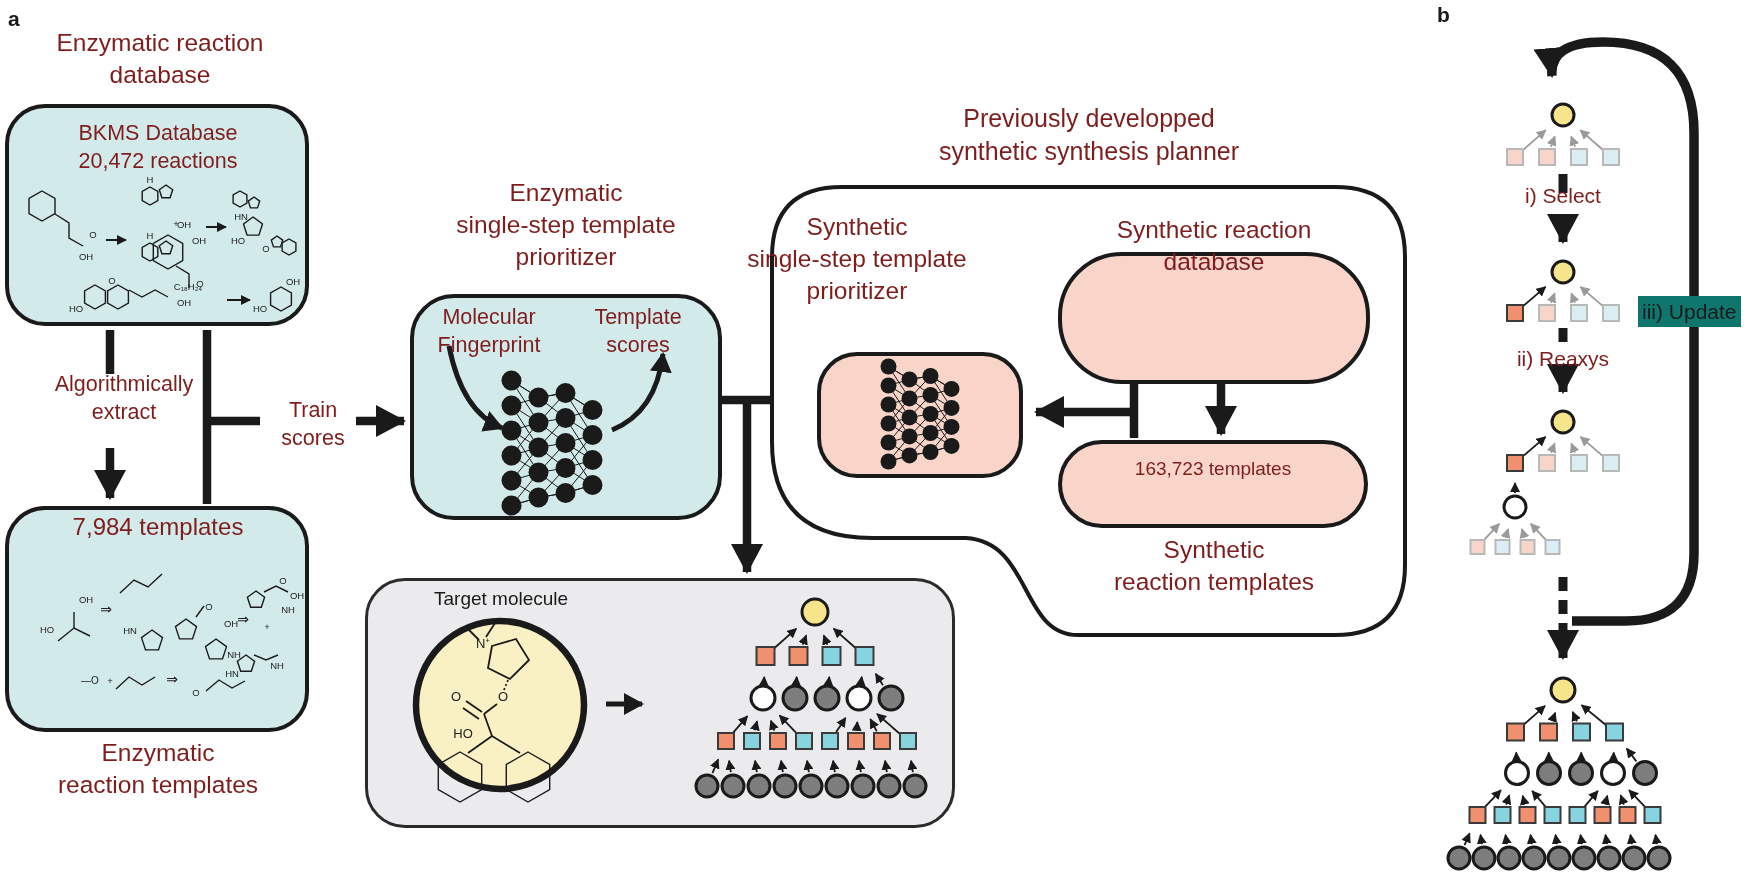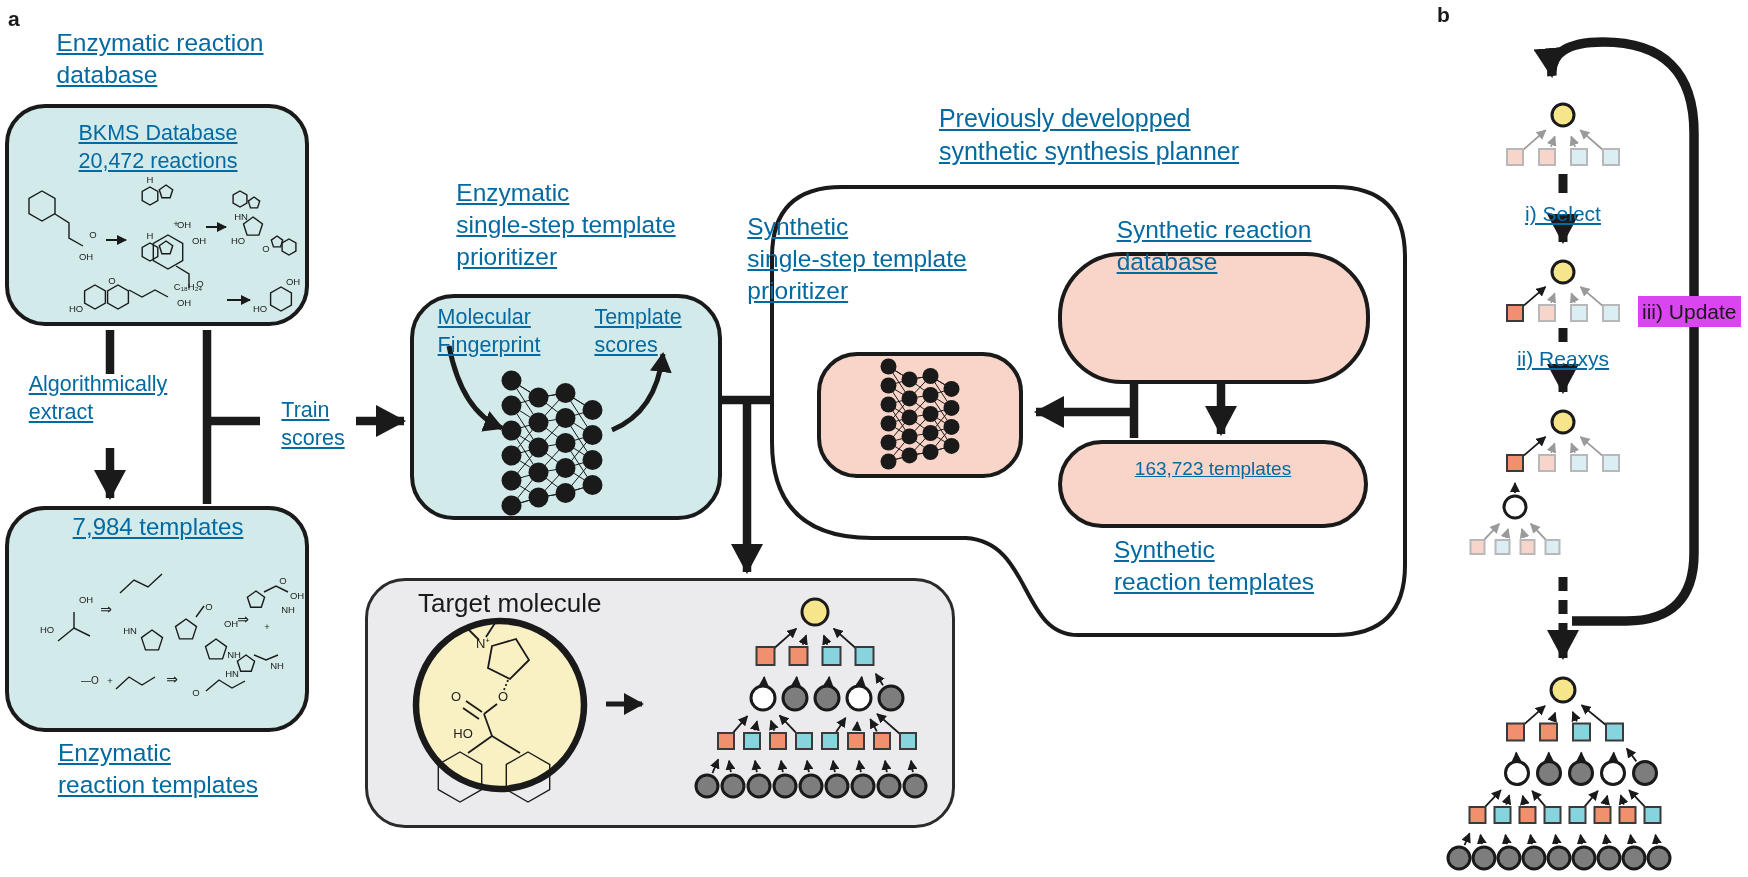--- a/index.html
+++ b/index.html
@@ -4,22 +4,22 @@
 <style>
   html,body{margin:0;padding:0;background:#fff;}
   .canvas{position:relative;width:1748px;height:877px;background:#ffffff;overflow:hidden;
           font-family:"Liberation Sans",sans-serif;color:#1a1a1a;}
   svg{position:absolute;left:0;top:0;pointer-events:none;}
   svg text{font-family:"Liberation Sans",sans-serif;fill:#222;}
   .box{position:absolute;box-sizing:border-box;}
   .teal{background:#d3eaea;border:4px solid #1a1a1a;border-radius:42px;}
   .pink{background:#f8d5c8;border:4px solid #1a1a1a;}
   .grayb{background:#ebebed;border:3px solid #2b2b2b;border-radius:40px;}
-  .t{position:absolute;text-align:left;transform:translateX(-50%);
-     white-space:pre-line;line-height:1.3;color:#0369a1;text-decoration:underline;}
+  .t{position:absolute;text-align:center;transform:translateX(-50%);
+     white-space:pre-line;line-height:1.3;color:#7f1d1d;}
   .tl{position:absolute;text-align:left;white-space:pre-line;line-height:1.3;color:#1a1a1a;}
   .b{font-weight:bold;}
   .z1{z-index:1}.z3{z-index:3}
 </style>
 </head>
 <body>
 
 <div class="canvas">
 
   <svg id="bg" width="1748" height="877" viewBox="0 0 1748 877">
@@ -455,21 +455,21 @@
       </g>
     </svg>
 
   <div class="tl b z3" style="left:8px;top:5px;font-size:21px">a</div>
   <div class="tl b z3" style="left:1437px;top:1px;font-size:21px">b</div>
 
   <div class="t z3" style="left:160px;top:27px;font-size:24.5px">Enzymatic reaction
 database</div>
   <div class="t z3" style="left:158px;top:120px;font-size:21.5px">BKMS Database
 20,472 reactions</div>
-  <div class="t z3" style="left:98px;top:371px;font-size:21.5px">Algorithmically
+  <div class="t z3" style="left:124px;top:371px;font-size:21.5px">Algorithmically
 extract</div>
   <div class="t z3" style="left:313px;top:397px;font-size:21.5px">Train
 scores</div>
   <div class="t z3" style="left:158px;top:511px;font-size:24px">7,984 templates</div>
   <div class="t z3" style="left:158px;top:737px;font-size:24.5px">Enzymatic
 reaction templates</div>
   <div class="t z3" style="left:566px;top:177px;font-size:24.5px">Enzymatic
 single-step template
 prioritizer</div>
   <div class="t z3" style="left:489px;top:304px;font-size:21.5px">Molecular
@@ -479,17 +479,17 @@
   <div class="t z3" style="left:1089px;top:102px;font-size:25px">Previously developped
 synthetic synthesis planner</div>
   <div class="t z3" style="left:857px;top:211px;font-size:24.5px">Synthetic
 single-step template
 prioritizer</div>
   <div class="t z3" style="left:1214px;top:214px;font-size:24.5px">Synthetic reaction
 database</div>
   <div class="t z3" style="left:1213px;top:457px;font-size:19px">163,723 templates</div>
   <div class="t z3" style="left:1214px;top:534px;font-size:24.5px">Synthetic
 reaction templates</div>
-  <div class="tl z3" style="left:418px;top:587px;font-size:26px">Target molecule</div>
-  <div class="t z3" style="left:1563px;top:200px;font-size:21px">i) Select</div>
+  <div class="tl z3" style="left:434px;top:587px;font-size:19px">Target molecule</div>
+  <div class="t z3" style="left:1563px;top:182px;font-size:21px">i) Select</div>
   <div class="t z3" style="left:1563px;top:345px;font-size:21px">ii) Reaxys</div>
-  <div class="tl z3" style="left:1638px;top:296px;font-size:21px;background:#d946ef;padding:2px 4px">iii) Update</div>
+  <div class="tl z3" style="left:1638px;top:296px;font-size:21px;background:#0f766e;padding:2px 4px">iii) Update</div>
 </div>
 
 </body></html>

